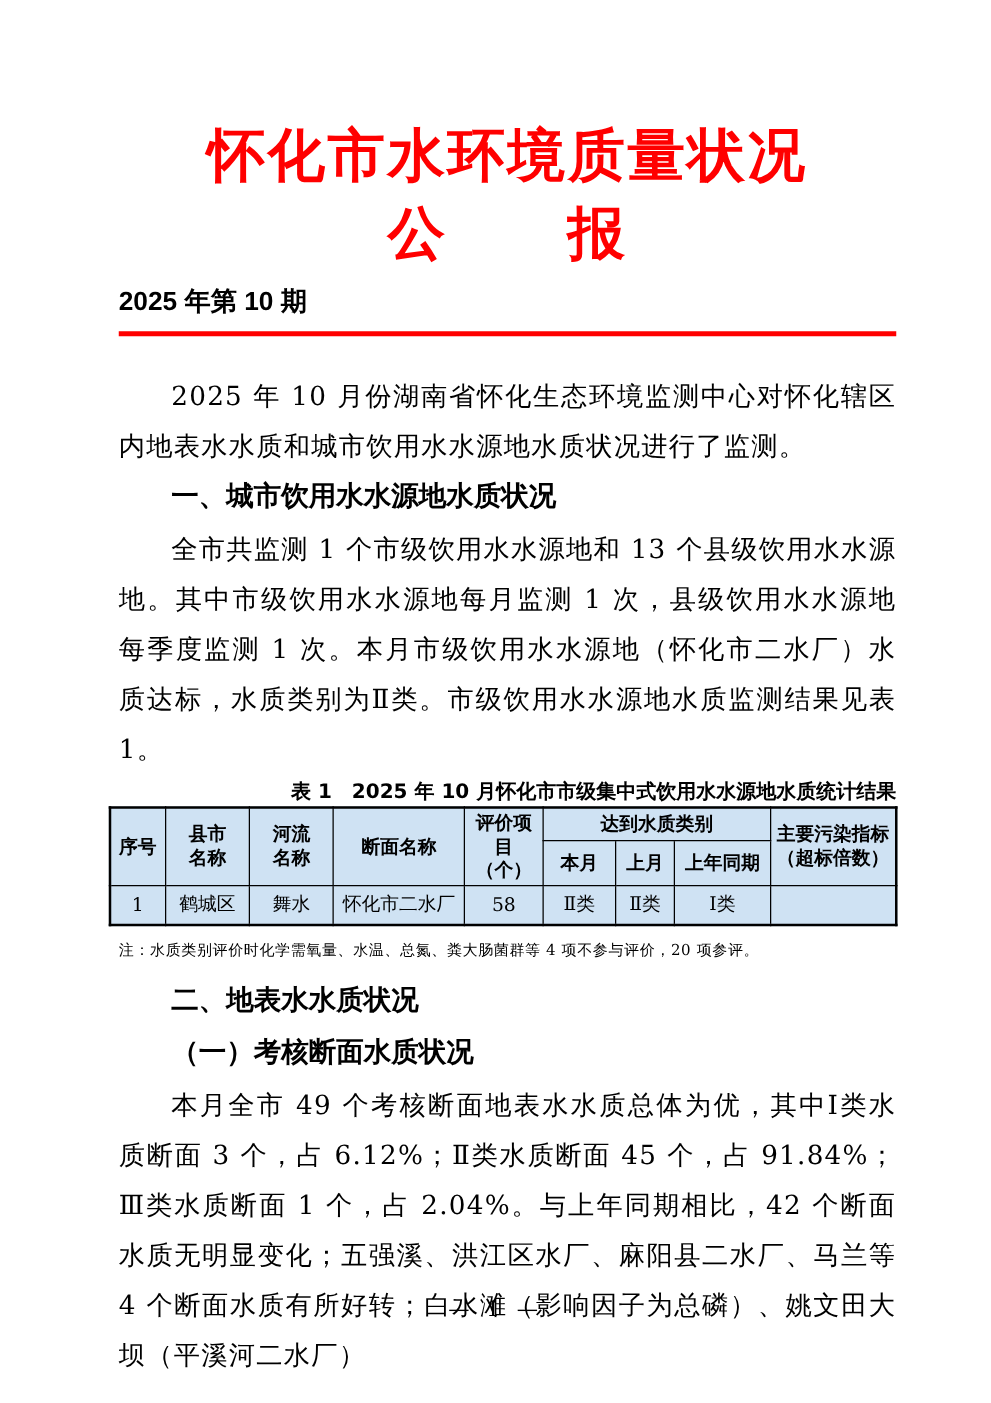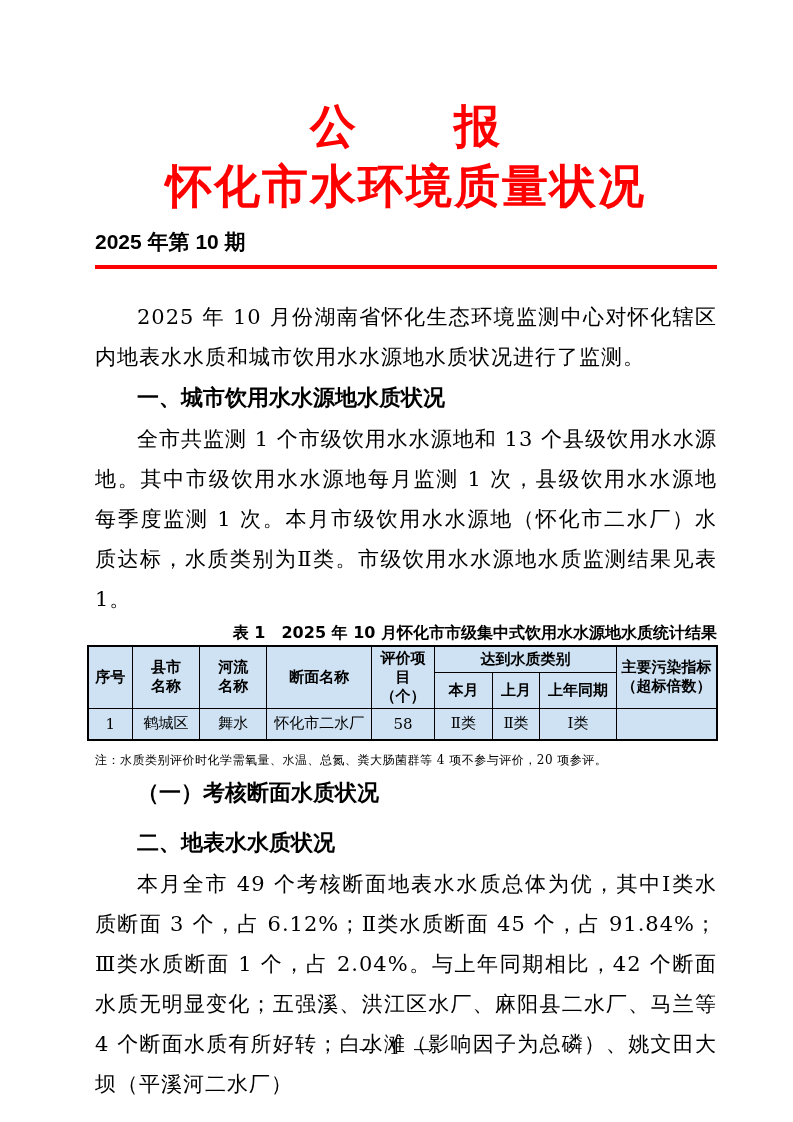--- a/index.html
+++ b/index.html
@@ -62,22 +62,22 @@
   .footer{
     position:absolute; left:0; right:0; top:1036px; text-align:center;
     font-size:17px; line-height:24px; letter-spacing:4px;
   }
 </style>
 </head>
 <body>
 
 <div class="page">
 
+  <h1 class="title t1">怀化市水环境质量状况</h1>
   <h1 class="title t2">公　　报</h1>
-  <h1 class="title t1">怀化市水环境质量状况</h1>
 
   <div class="masthead">
     <span class="issue">2025 年第 10 期</span>
   </div>
 
   <div class="red-rule"></div>
 
   <p class="body-p first">2025 年 10 月份湖南省怀化生态环境监测中心对怀化辖区内地表水水质和城市饮用水水源地水质状况进行了监测。</p>
 
   <p class="h-sec">一、城市饮用水水源地水质状况</p>
@@ -126,21 +126,21 @@
         <td>Ⅱ类</td>
         <td>Ⅱ类</td>
         <td>Ⅰ类</td>
         <td></td>
       </tr>
     </tbody>
   </table>
 
   <p class="tbl-note">注：水质类别评价时化学需氧量、水温、总氮、粪大肠菌群等 4 项不参与评价，20 项参评。</p>
 
+  <p class="h-sec s2">二、地表水水质状况</p>
+
   <p class="h-sec">（一）考核断面水质状况</p>
-
-  <p class="h-sec s2">二、地表水水质状况</p>
 
   <p class="body-p">本月全市 49 个考核断面地表水水质总体为优，其中Ⅰ类水质断面 3 个，占 6.12%；Ⅱ类水质断面 45 个，占 91.84%；Ⅲ类水质断面 1 个，占 2.04%。与上年同期相比，42 个断面水质无明显变化；五强溪、洪江区水厂、麻阳县二水厂、马兰等 4 个断面水质有所好转；白水滩（影响因子为总磷）、姚文田大坝（平溪河二水厂）</p>
 
   <div class="footer">— 1 —</div>
 
 </div>
 
 </body></html>

